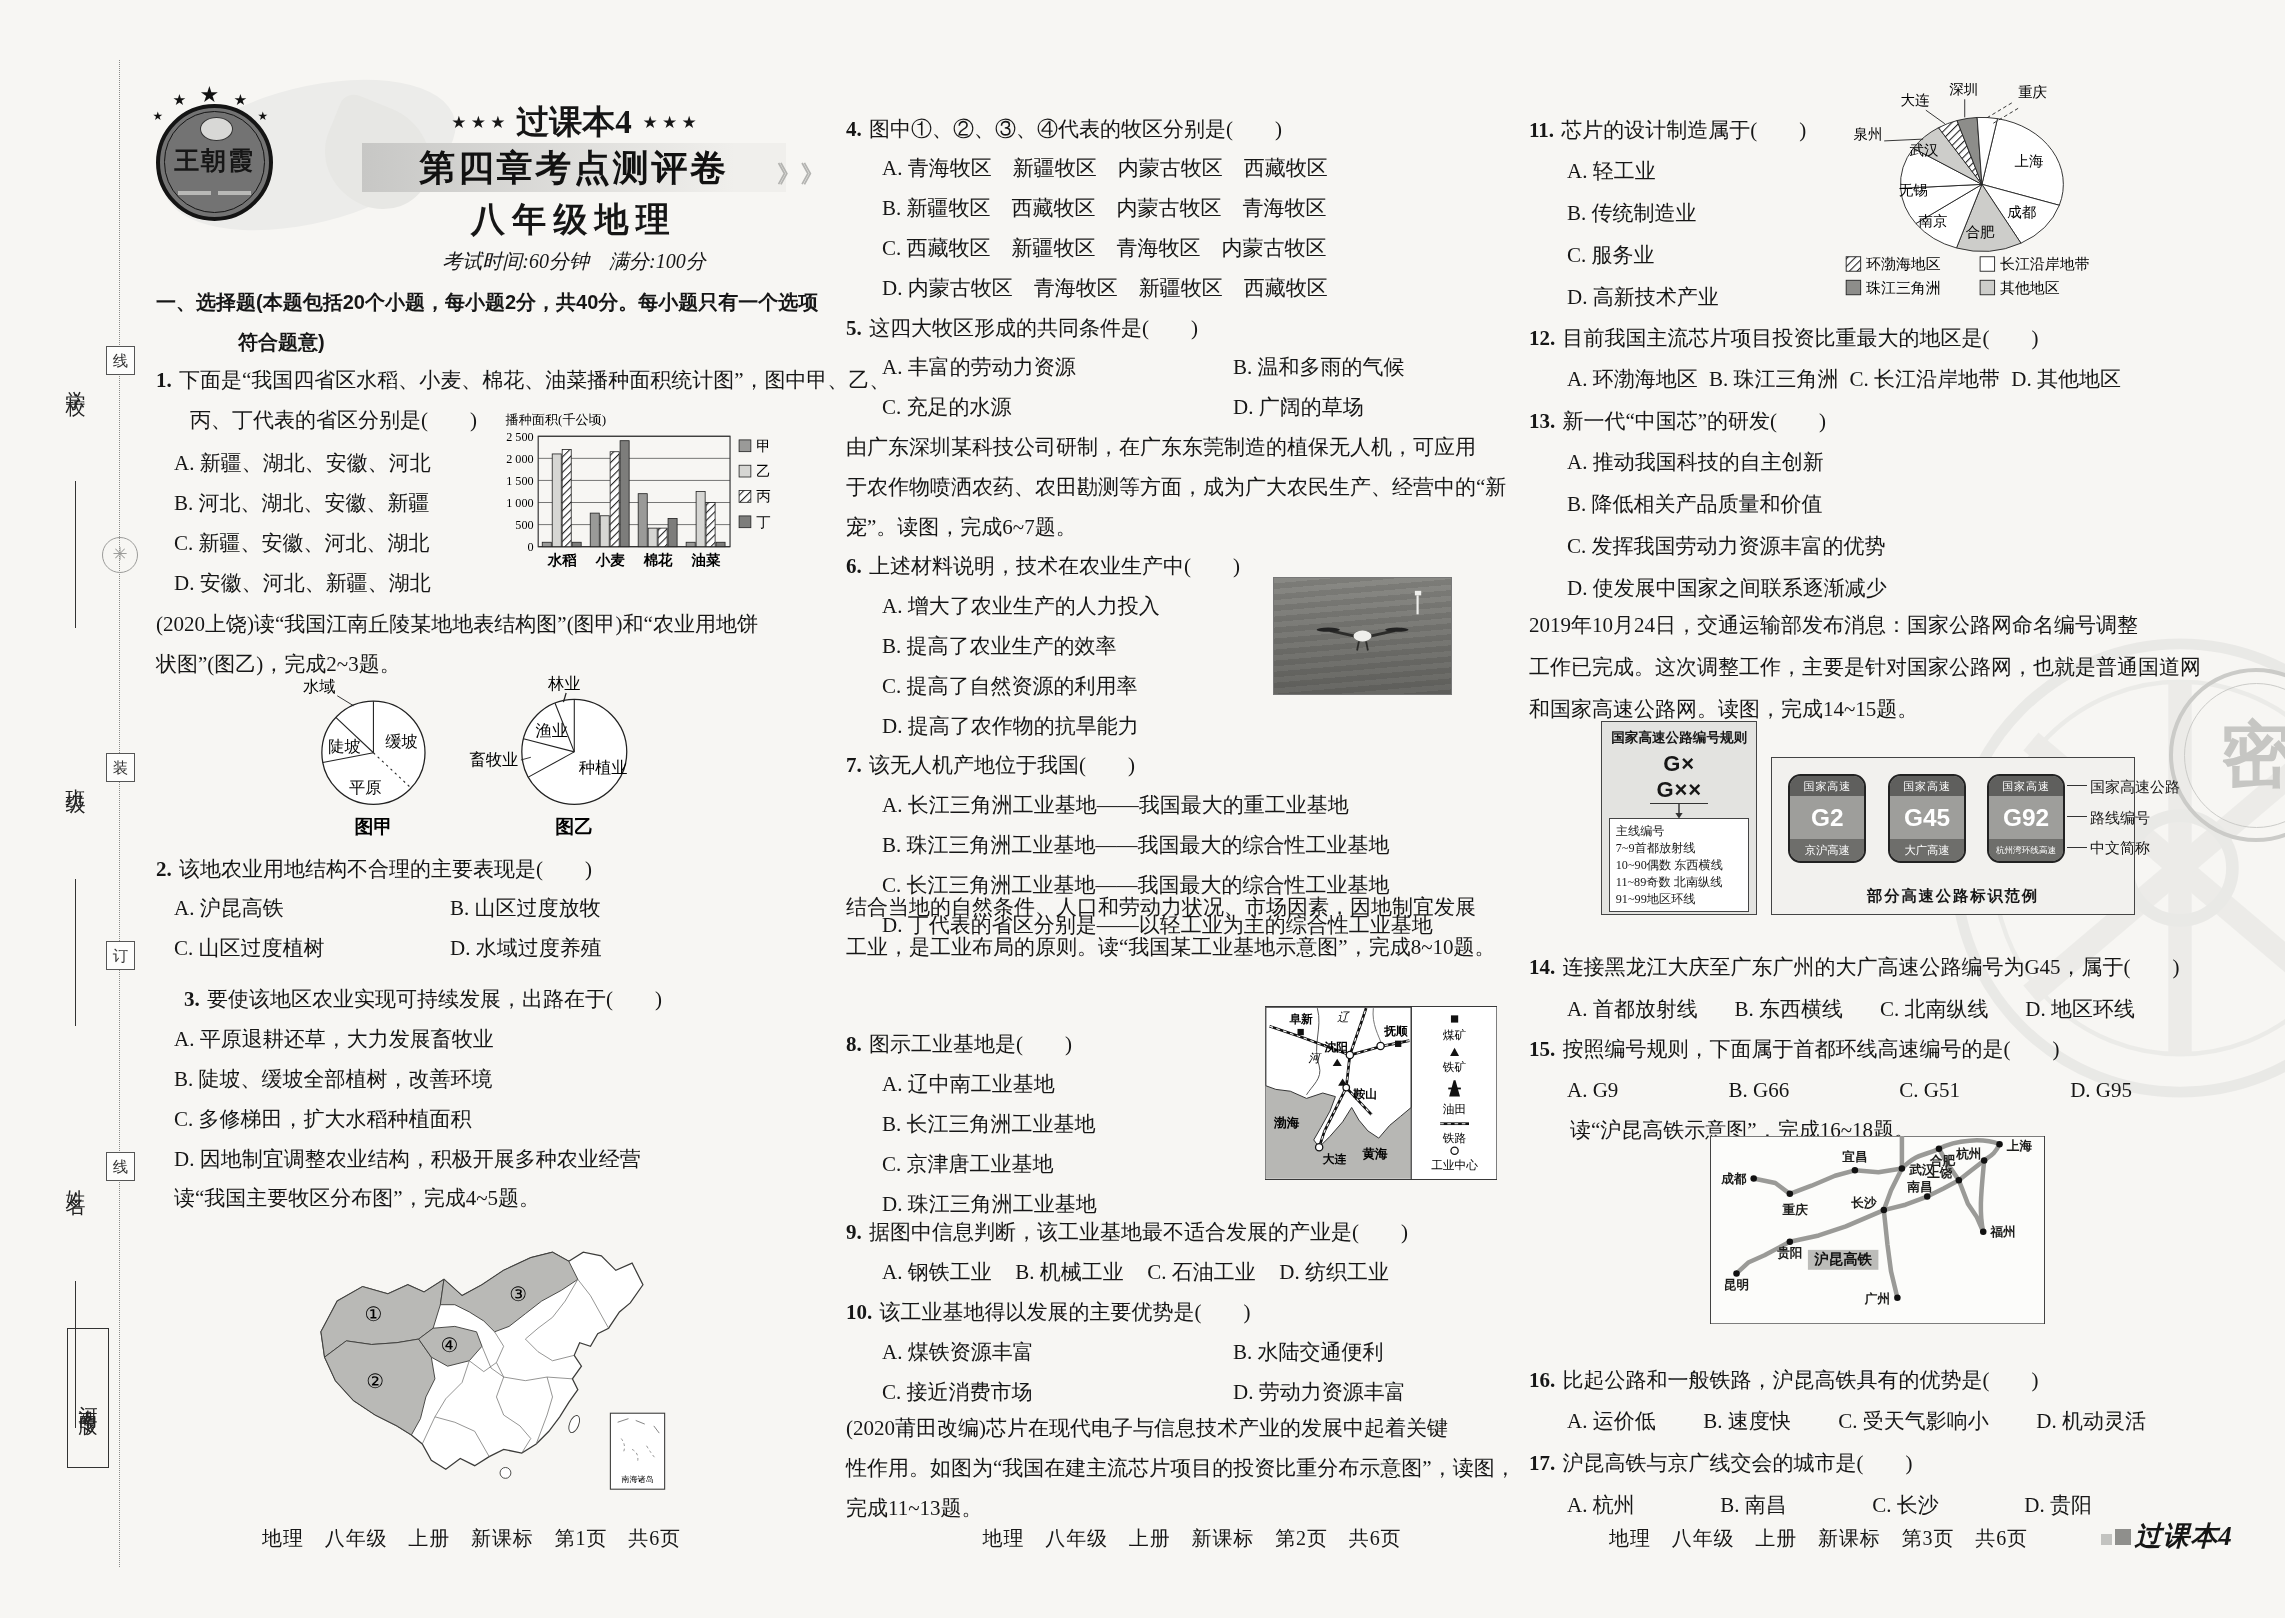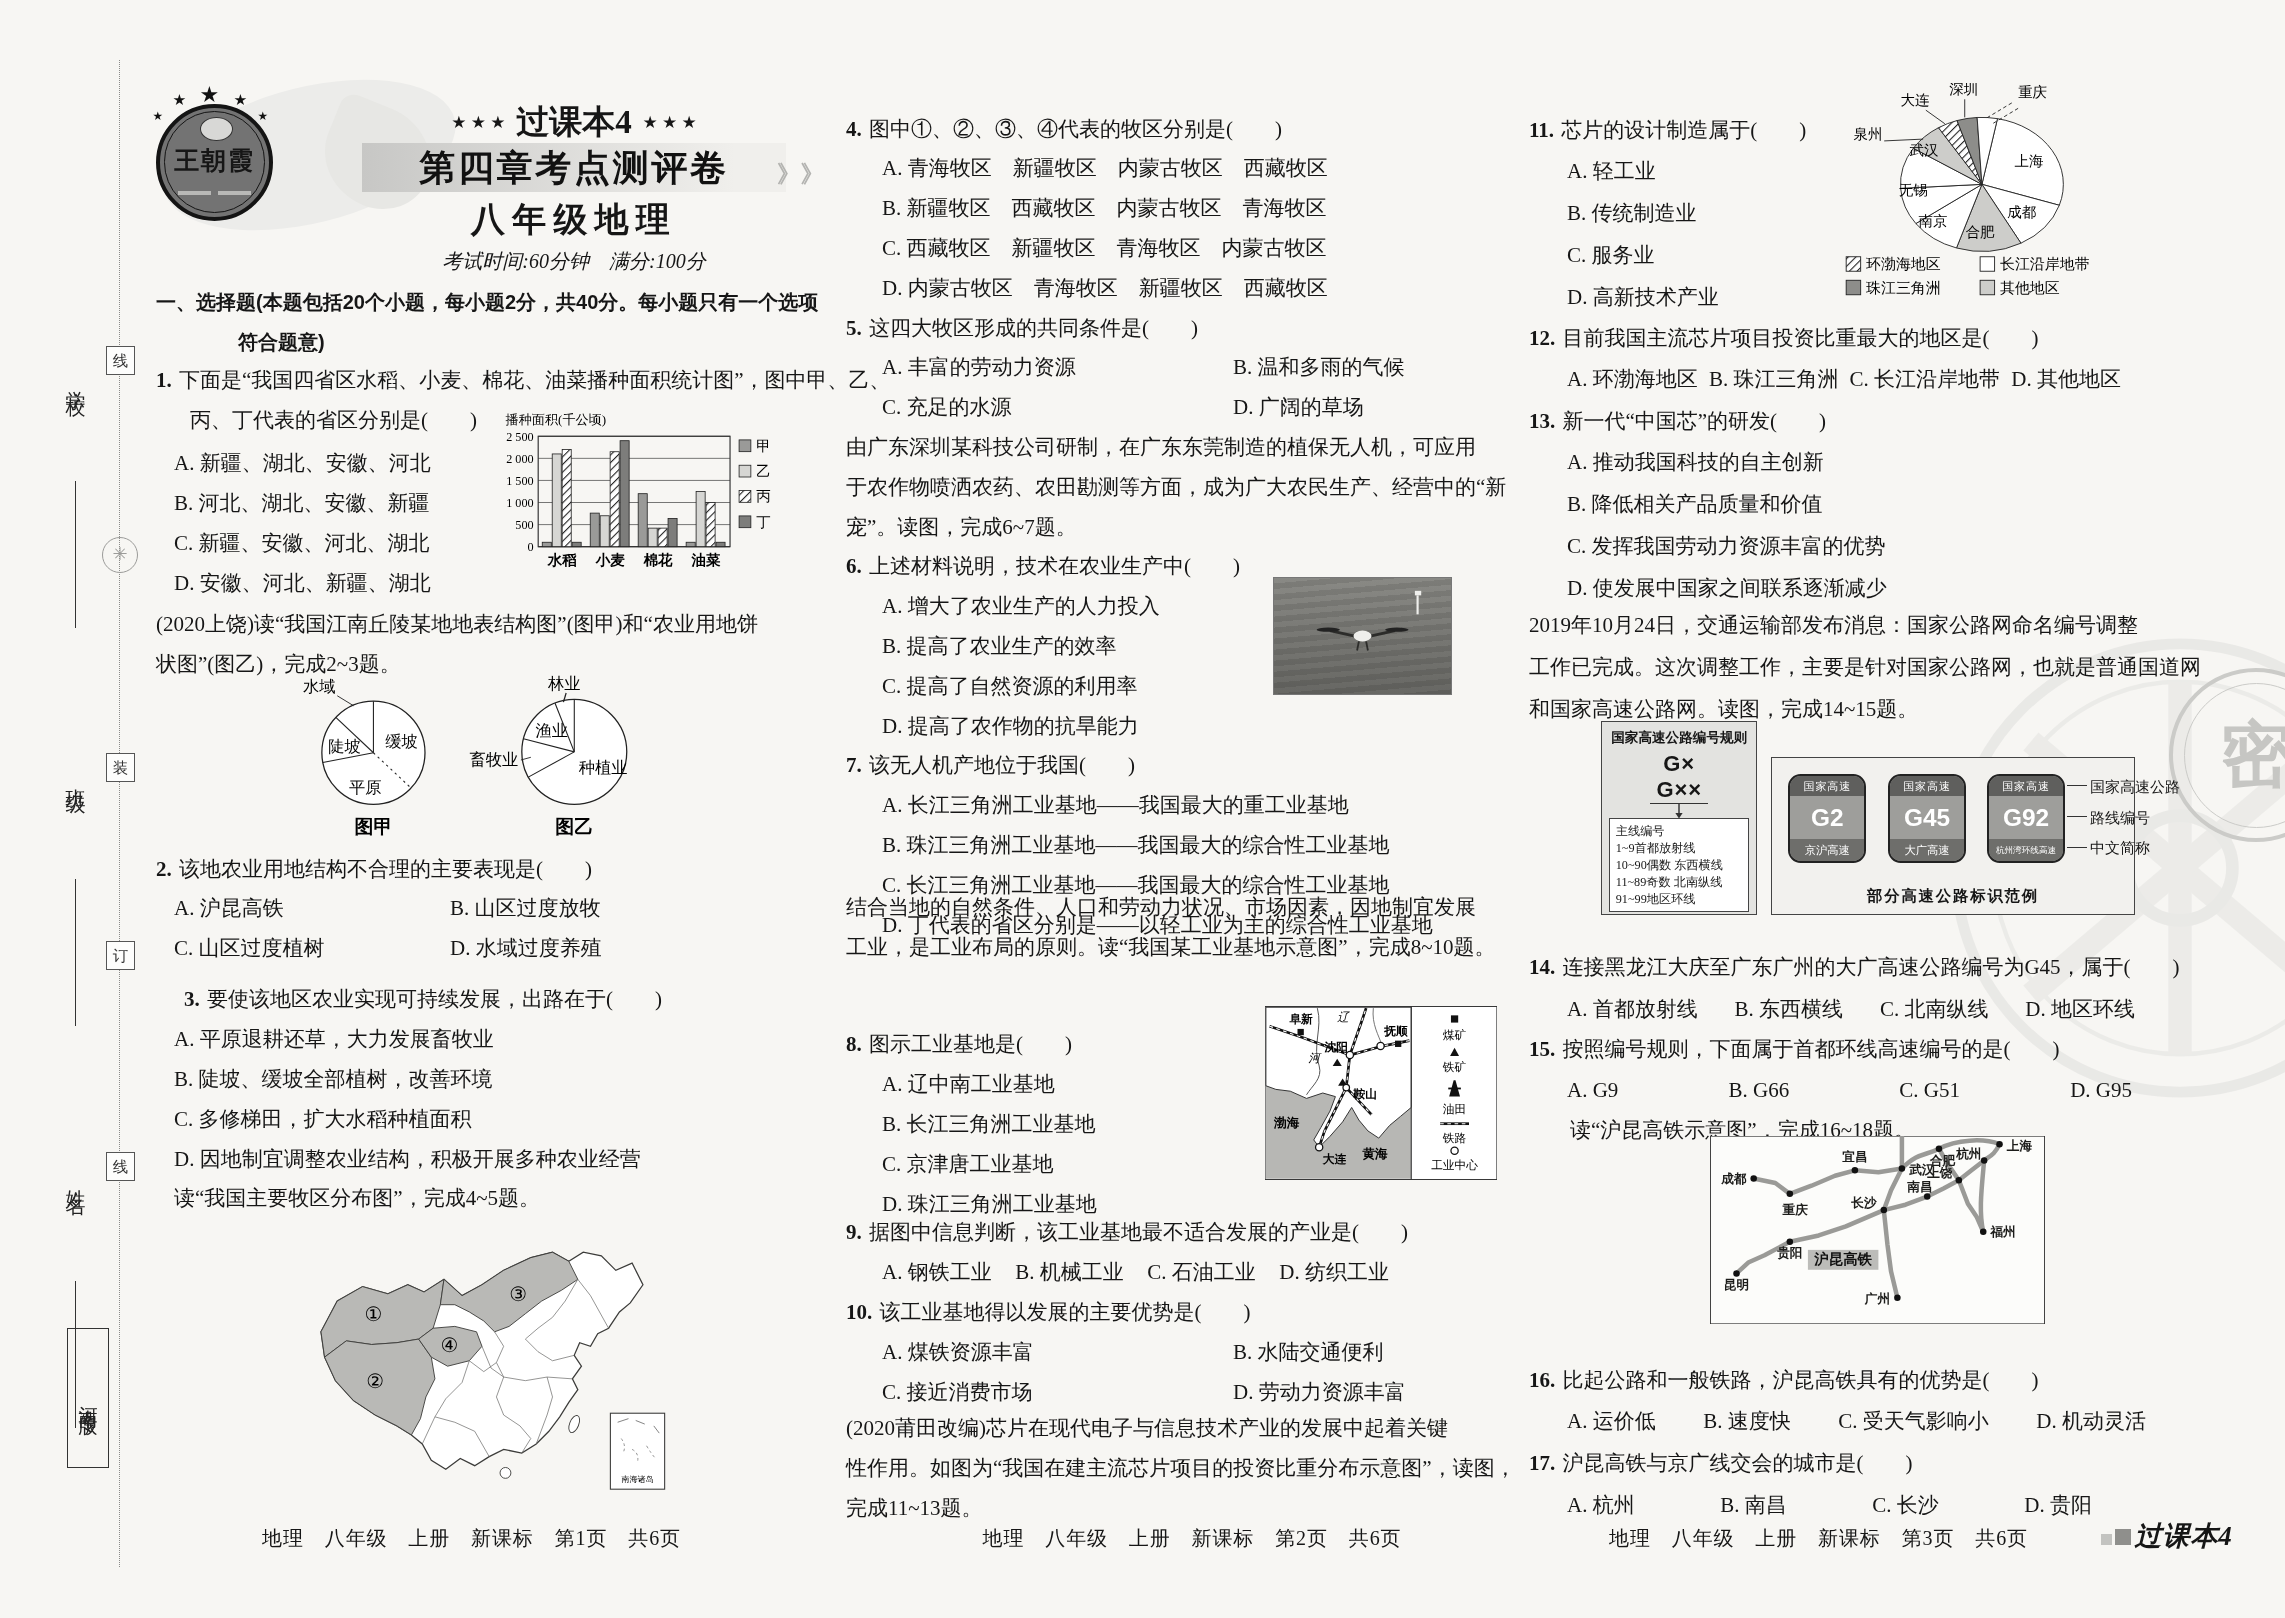--- a/index.html
+++ b/index.html
@@ -536,21 +536,21 @@
       <div class="abs hwy-rulebox" style="left:7.2px;top:1.8px;width:154px;height:192px;">
         <div class="hwy-title hei" style="margin-top:7.2px;">国家高速公路编号规则</div>
         <div class="hwy-g" style="margin-top:3.6px;">G×</div>
         <div class="hwy-g" style="border-bottom:1.4px solid #333;width:58px;margin:0 auto;">G××</div>
         <svg width="154" height="14.5" style="display:block;" viewBox="0 0 170 16">
             <line x1="85" y1="0" x2="85" y2="12" stroke="#333" stroke-width="1.6"></line>
             <path d="M81,10 L85,16 L89,10 Z" fill="#333"></path>
           </svg>
         <div class="hwy-inner" style="margin:0 7.2px;">
           <div>主线编号</div>
-          <div>1~9首都放射线</div>
+          <div>7~9首都放射线</div>
           <div>10~90偶数 东西横线</div>
           <div>11~89奇数 北南纵线</div>
           <div>91~99地区环线</div>
         </div>
       </div>
       <div class="abs hwy-outbox" style="left:177px;top:38px;width:362px;height:156px;">
         <div class="abs shield" style="left:16.3px;top:16.3px;">
           <div class="top">国家高速</div>
           <div class="code">G2</div>
           <div class="nm">京沪高速</div>

